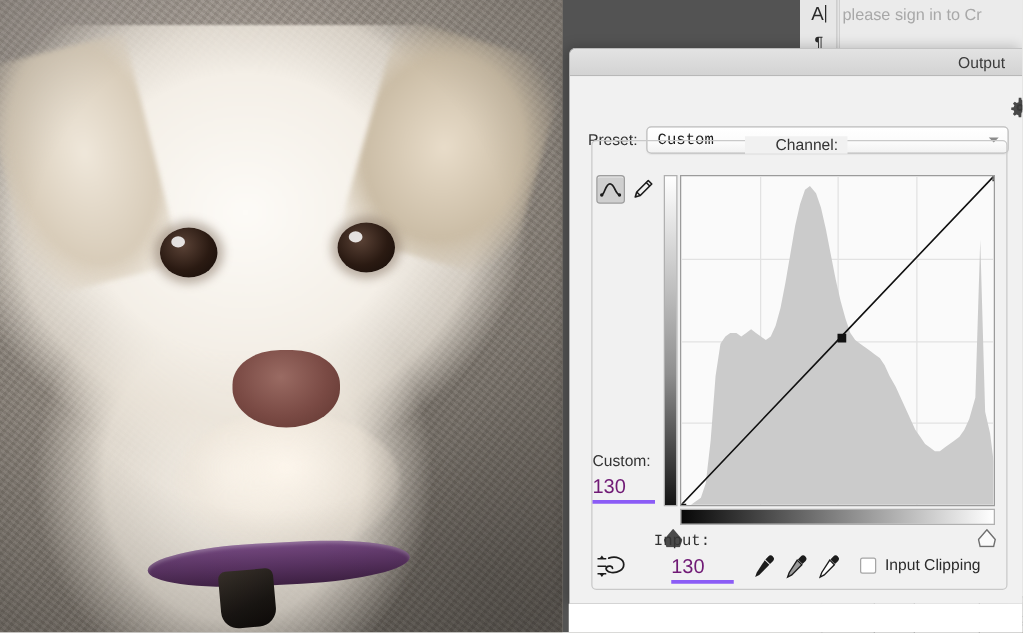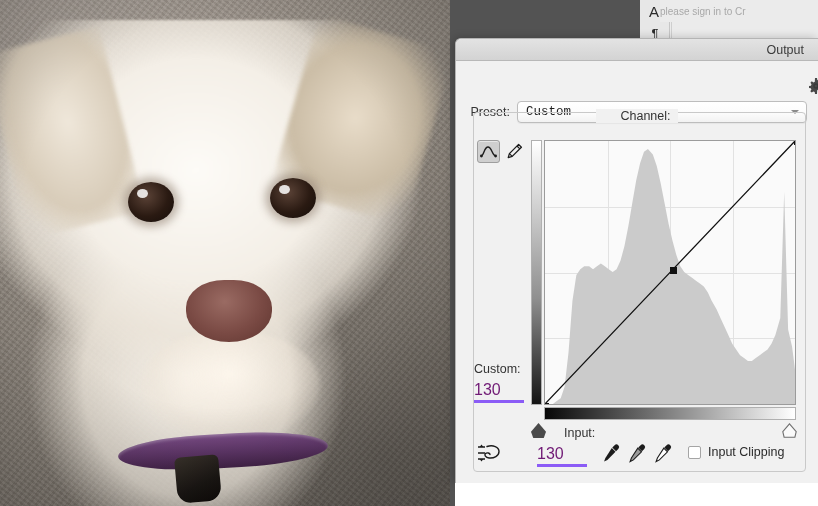--- a/index.html
+++ b/index.html
@@ -111,23 +111,23 @@
     display: flex; align-items: center; justify-content: center;
     font-size: 15px; color: #2b2b2b;
   }
   .tool-strip .ticon.t1 { top: 0; }
   .tool-strip .ticon.t2 { top: 22px; font-size: 13px; }
   .caret-bar {
     display: inline-block; width: 1px; height: 14px; background: #2b2b2b;
     margin-left: 1px; vertical-align: -2px;
   }
   .signin-note {
-    position: absolute; left: 20px; top: 0; width: 144px; height: 22px;
+    position: absolute; left: 34px; top: 0; width: 144px; height: 22px;
     display: flex; align-items: center;
-    font-size: 10px; color: #a8a8a8; white-space: nowrap;
+    font-size: 13px; color: #a8a8a8; white-space: nowrap;
     background: #ebebeb;
   }
   .app-right .divider-v {
     position: absolute; left: 31px; top: 0; width: 1px; height: 45px; background: #cfcfcf;
   }
   .app-right .panel-fill {
     position: absolute; left: 0; top: 45px; width: 178px; height: 432px; background: #ebebeb;
   }
 
   
@@ -288,21 +288,21 @@
   .fld-label {
     position: absolute; font-size: 12.5px; color: #333;
   }
   .fld-val {
     position: absolute; font-size: 16px; color: #701a75;
     border-bottom: 3px solid #8b5cf6;
     padding-bottom: 1px;
   }
   .out-label { left: 474px; top: 362px; }
   .out-val   { left: 474px; top: 381px; width: 50px; }
-  .in-label  { left: 564px; top: 426px; }
+  .in-label  { left: 523px; top: 426px; font-family: Liberation Mono, monospace; }
   .in-val    { left: 537px; top: 445px; width: 50px; }
 
   .targeted {
     position: absolute; left: 476px; top: 442px; width: 26px; height: 22px;
   }
   .droppers {
     position: absolute; left: 601px; top: 443px; width: 80px; height: 22px;
   }
   .dropper { position: absolute; top: 0; width: 20px; height: 22px; }
   .d1 { left: 0; } .d2 { left: 26px; } .d3 { left: 52px; }

